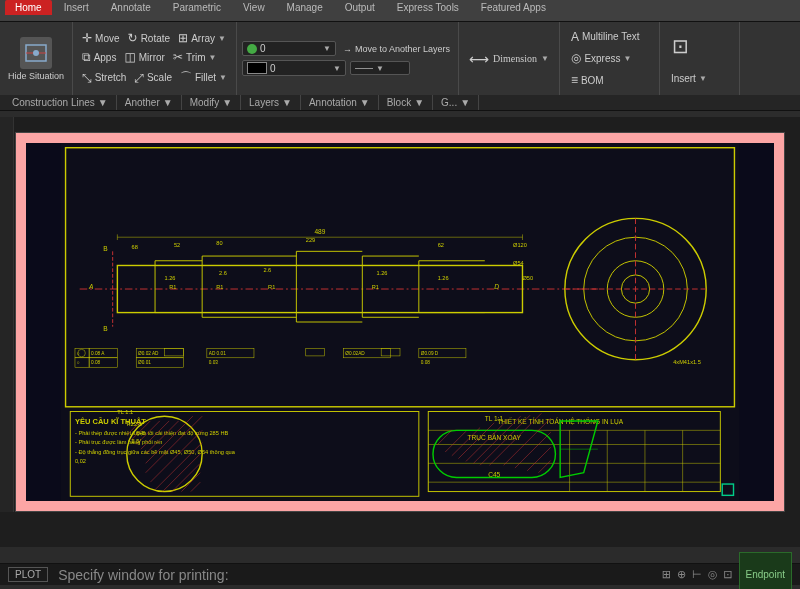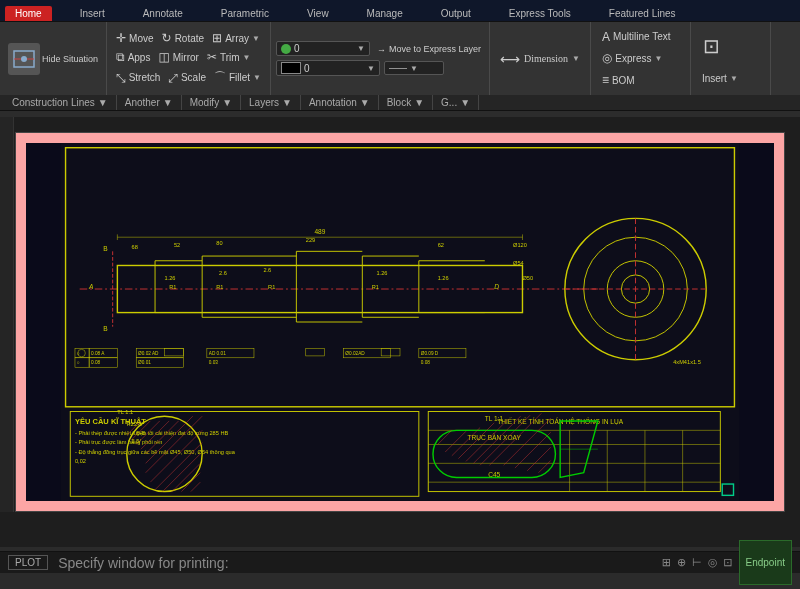--- a/index.html
+++ b/index.html
@@ -21,26 +21,26 @@
       padding: 1px 3px;
       border-radius: 2px;
       white-space: nowrap;
     }
 
     .small-btn-icon { font-size: 12px; }
 
     
     .ribbon-tabs {
       height: 22px;
-      background: #0f172a;
+      background: #404040;
       border-bottom: 1px solid #111;
       display: flex;
-      align-items: flex-end;
+      align-items: flex-start;
       padding: 0 5px;
-      gap: 18px;
+      gap: 2px;
     }
 
     .ribbon-tab {
       font-size: 10px;
       color: #bbb;
       padding: 2px 10px;
       cursor: pointer;
       border-radius: 2px 2px 0 0;
     }
     .ribbon-tab.active {
@@ -108,21 +108,21 @@
     
     .status-bar {
       height: 22px;
       background: #1a1a1a;
       border-top: 1px solid #111;
       display: flex;
       align-items: center;
       justify-content: space-between;
       padding: 0 8px;
       position: absolute;
-      bottom: 16px;
+      bottom: 4px;
       left: 0;
       right: 0;
     }
 
     .status-left {
       display: flex;
       align-items: center;
       gap: 10px;
     }
 
@@ -158,21 +158,21 @@
       flex-direction: column;
       justify-content: center;
       padding: 2px 5px;
       gap: 2px;
       border-right: 1px solid #4a4a4a;
       height: 100%;
     }
 
     .hide-situation {
       display: flex;
-      flex-direction: row;
+      flex-direction: column;
       align-items: center;
       justify-content: center;
       gap: 2px;
       padding: 4px 8px;
       border-right: 1px solid #4a4a4a;
       height: 73px;
       cursor: pointer;
       min-width: 55px;
     }
 
@@ -302,21 +302,21 @@
 
 <div class="ribbon-tabs">
   <div class="ribbon-tab active">Home</div>
   <div class="ribbon-tab">Insert</div>
   <div class="ribbon-tab">Annotate</div>
   <div class="ribbon-tab">Parametric</div>
   <div class="ribbon-tab">View</div>
   <div class="ribbon-tab">Manage</div>
   <div class="ribbon-tab">Output</div>
   <div class="ribbon-tab">Express Tools</div>
-  <div class="ribbon-tab">Featured Lines</div>
+  <div class="ribbon-tab">Featured Apps</div>
 </div>
 
 <div class="top-ribbon">
   <div class="ribbon-row1">
 
     <div class="hide-situation">
       <div class="hs-icon">
         <svg width="24" height="24" viewBox="0 0 24 24">
           <rect x="2" y="4" width="20" height="16" fill="none" stroke="#88aacc" stroke-width="1.5"></rect>
           <line x1="2" y1="12" x2="22" y2="12" stroke="#cc4444" stroke-width="1"></line>
@@ -376,21 +376,21 @@
 
     <div class="tb-col" style="min-width:200px; gap:4px;">
       <div class="toolbar-row" style="gap:4px; flex-wrap:wrap;">
         <div class="layers-dropdown">
           <span style="width:10px; height:10px; background:#44aa44; display:inline-block; border-radius:50%;"></span>
           <span class="layers-dropdown-text">0</span>
           <span class="dropdown-arrow">▼</span>
         </div>
         <div class="small-btn" style="font-size:9px;">
           <span>→</span>
-          <span>Move to Express Layer</span>
+          <span>Move to Another Layers</span>
         </div>
       </div>
       <div class="toolbar-row" style="gap:4px; align-items:center;">
         <div class="layers-dropdown" style="min-width:80px;">
           <span class="color-swatch color-swatch-black"></span>
           <span class="layers-dropdown-text">0</span>
           <span class="dropdown-arrow">▼</span>
         </div>
         <div class="layers-dropdown" style="min-width:60px;">
           <span style="font-size:9px; color:#ccc;">——</span>

